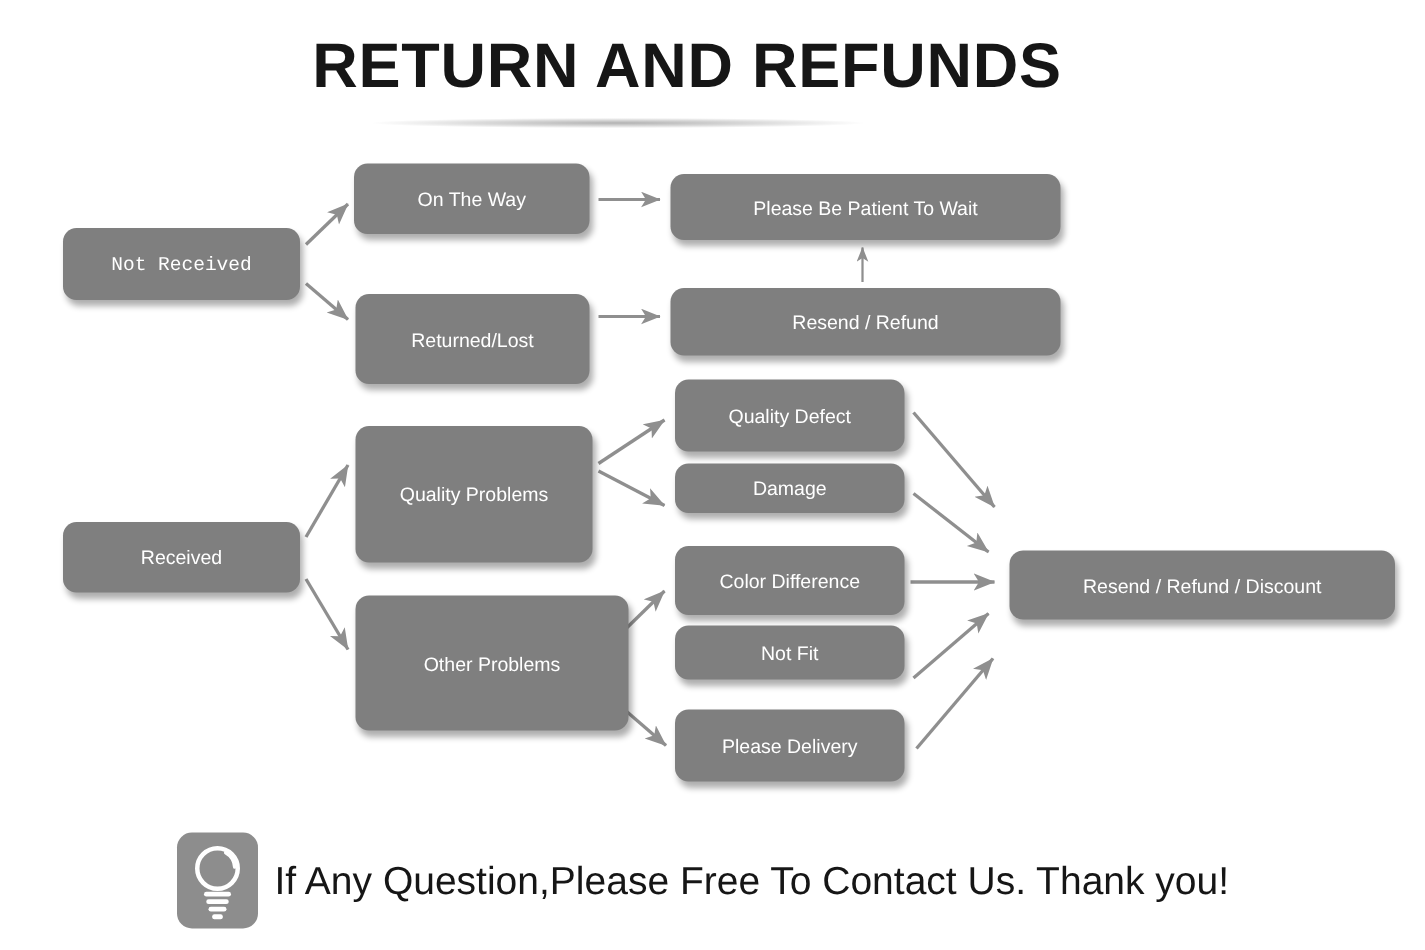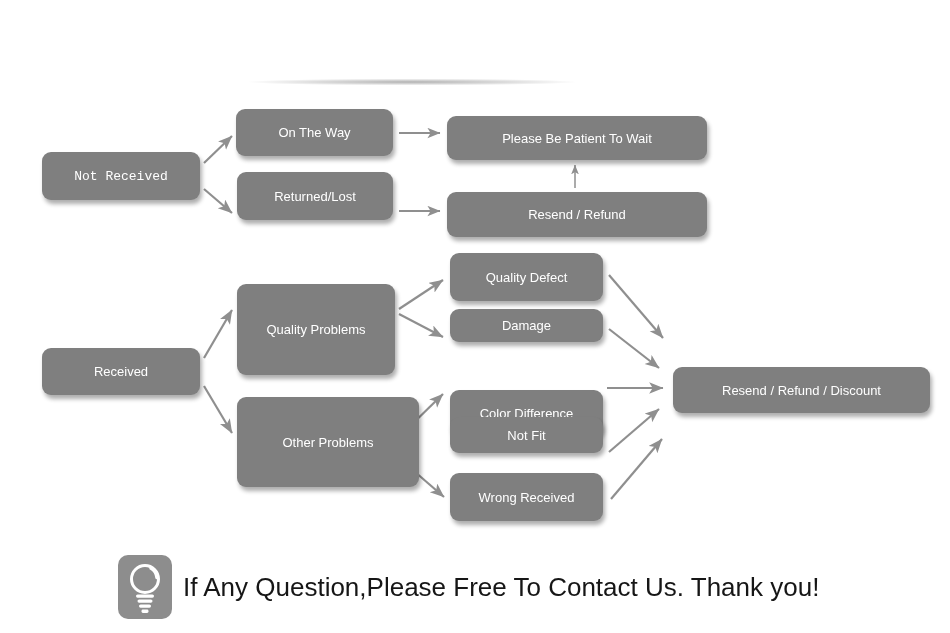--- a/index.html
+++ b/index.html
@@ -61,20 +61,21 @@
   }
   .footer-text {
     font-size: 26px; color: var(--footer-text); white-space: nowrap;
   }
 </style>
 </head>
 <body>
 
 <div class="stage">
 
+  <div class="page-title">RETURN AND REFUNDS</div>
   <div class="title-divider"></div>
 
   <svg class="edges" viewBox="0 0 950 633" xmlns="http://www.w3.org/2000/svg">
     <defs>
       <marker id="arrow-head" markerWidth="7.5" markerHeight="6" refX="6.3" refY="2.6" orient="auto" markerUnits="strokeWidth">
         <path d="M0,0 L6.5,2.6 L0,5.2 L1.6,2.6 Z"></path>
       </marker>
     </defs>
   <line x1="204" y1="163" x2="232" y2="136" stroke-width="2.2" marker-end="url(#arrow-head)"></line>
       <line x1="204" y1="189" x2="232" y2="213" stroke-width="2.2" marker-end="url(#arrow-head)"></line>
@@ -90,31 +91,31 @@
       <line x1="609" y1="275" x2="663" y2="338" stroke-width="2.2" marker-end="url(#arrow-head)"></line>
       <line x1="609" y1="329" x2="659" y2="368" stroke-width="2.2" marker-end="url(#arrow-head)"></line>
       <line x1="607" y1="388" x2="663" y2="388" stroke-width="2.2" marker-end="url(#arrow-head)"></line>
       <line x1="609" y1="452" x2="659" y2="409" stroke-width="2.2" marker-end="url(#arrow-head)"></line>
       <line x1="611" y1="499" x2="662" y2="439" stroke-width="2.2" marker-end="url(#arrow-head)"></line>
     </svg>
 
   <div>
       <div class="node" style="left: 42px; top: 152px; width: 158px; height: 48px; font-family: Liberation Mono, monospace;">Not Received</div>
       <div class="node" style="left: 236px; top: 109px; width: 157px; height: 47px;">On The Way</div>
-      <div class="node" style="left: 237px; top: 172px; width: 156px; height: 48px; text-align: center;">Returned/Lost</div>
+      <div class="node" style="left: 237px; top: 196px; width: 156px; height: 60px; text-align: center;">Returned/Lost</div>
       <div class="node" style="left: 447px; top: 116px; width: 260px; height: 44px;">Please Be Patient To Wait</div>
       <div class="node" style="left: 447px; top: 192px; width: 260px; height: 45px; text-align: right;">Resend / Refund</div>
       <div class="node" style="left: 42px; top: 348px; width: 158px; height: 47px;">Received</div>
       <div class="node" style="left: 237px; top: 257px; width: 158px; height: 91px; margin-top: 27px;">Quality Problems</div>
       <div class="node" style="left: 237px; top: 397px; width: 182px; height: 90px;">Other Problems</div>
       <div class="node" style="left: 450px; top: 253px; width: 153px; height: 48px;">Quality Defect</div>
       <div class="node" style="left: 450px; top: 309px; width: 153px; height: 33px;">Damage</div>
-      <div class="node" style="left: 450px; top: 364px; width: 153px; height: 46px; margin-top: 26px;">Color Difference</div>
+      <div class="node" style="left: 450px; top: 364px; width: 153px; height: 46px;">Color Difference</div>
       <div class="node" style="left: 450px; top: 417px; width: 153px; height: 36px;">Not Fit</div>
-      <div class="node" style="left: 450px; top: 473px; width: 153px; height: 48px;">Wrong Received</div>
+      <div class="node" style="left: 450px; top: 473px; width: 153px; height: 48px;">Please Delivery</div>
       <div class="node" style="left: 673px; top: 367px; width: 257px; height: 46px;">Resend / Refund / Discount</div>
     </div>
 
   <div class="footer">
     <div class="bulb-badge">
       <svg width="44" height="56" viewBox="0 0 44 56" xmlns="http://www.w3.org/2000/svg">
         <circle cx="22" cy="20" r="13.5" fill="none" stroke="#ffffff" stroke-width="3"></circle>
         <path d="M27.5 9.5 A 12 12 0 0 1 33.5 19" fill="none" stroke="#ffffff" stroke-width="2.4" stroke-linecap="round"></path>
         <rect x="13" y="35.5" width="18" height="3.2" rx="1.6" fill="#ffffff"></rect>
         <rect x="14.5" y="40.5" width="15" height="3.2" rx="1.6" fill="#ffffff"></rect>

